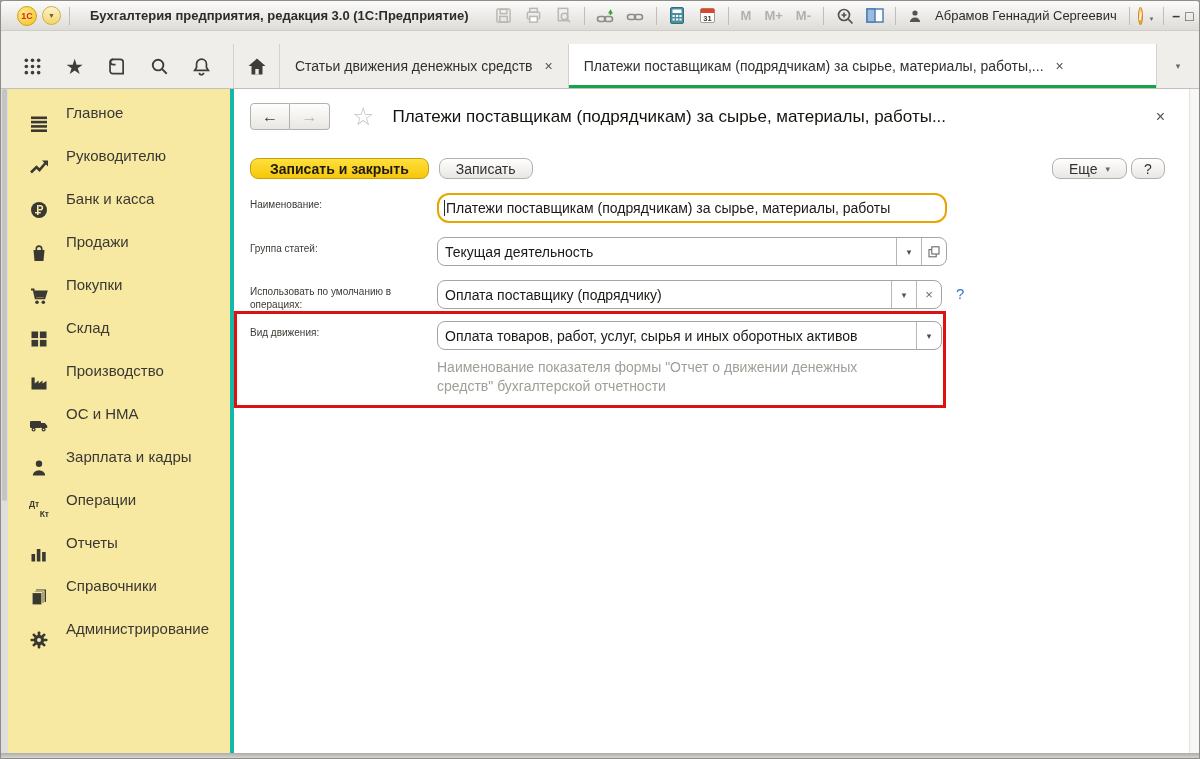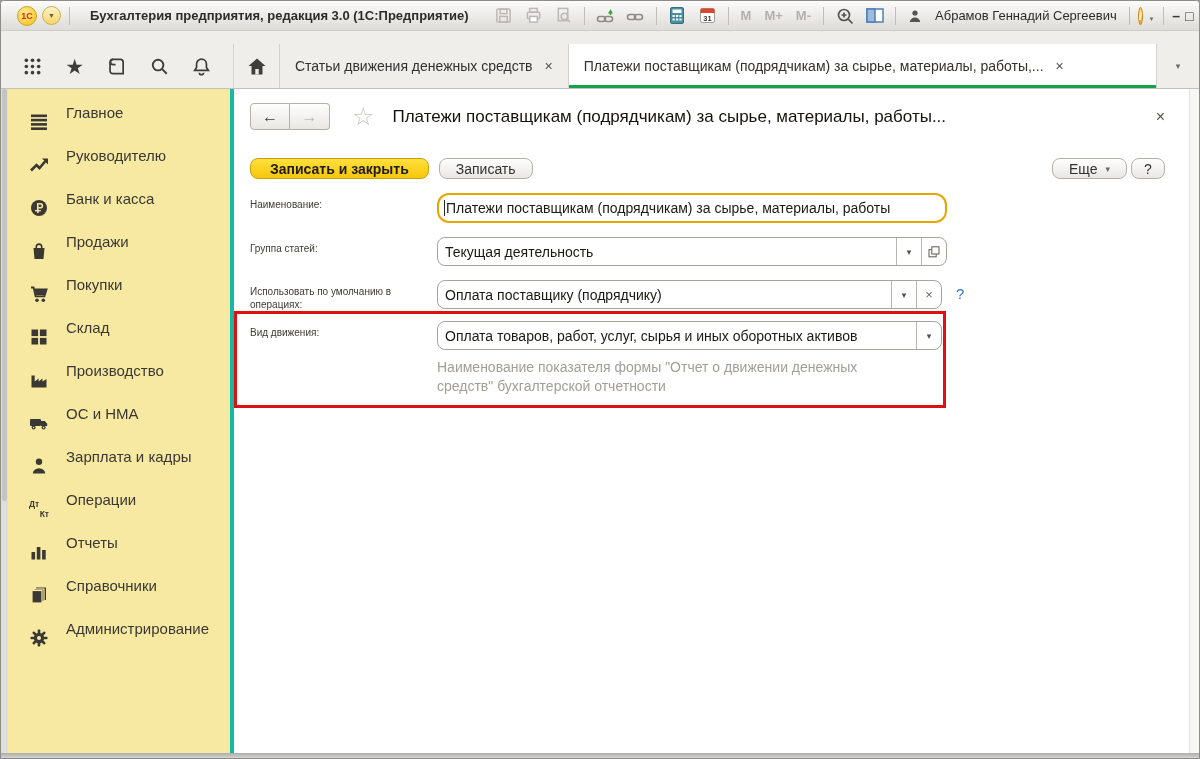--- a/index.html
+++ b/index.html
@@ -58,21 +58,21 @@
     color:#6b6965; font-size:9px; }
   .star-glyph { font-size:21px; color:#3f3d39; line-height:1; }
   
   .main { flex:1; display:flex; min-height:0; }
   .sidebar { width:233px; flex:none; background:#f8e9a2; border-right:4px solid #14b8a6;
     position:relative; padding:2px 0 0 8px; }
   .side-scroll { position:absolute; left:0; top:0; bottom:0; width:7px; background:#dededb; }
   .side-scroll i { position:absolute; left:1px; right:1px; top:0; height:62%; background:#c4c4c1; border-radius:3px; display:block; }
   .side-item { height:43px; display:flex; align-items:center; gap:17px; padding-left:20px;
     font-size:15px; color:#3a3833; cursor:pointer; }
-  .s-icon { width:20px; height:20px; flex:none; display:flex; align-items:flex-start; justify-content:center;margin-top:20px; }
+  .s-icon { width:20px; height:20px; flex:none; display:flex; align-items:flex-end; justify-content:center;margin-top:20px; }
   .dtkt { flex-direction:column; font-weight:bold; font-size:8.5px; line-height:1.1; color:#3a3833; }
   .dtkt i { font-style:normal; }
   .dtkt i:first-child { align-self:flex-start; }
   .dtkt i:last-child { align-self:flex-end; }
   
   .content { flex:1; background:#fff; position:relative; padding:14px 0 0 16px; min-width:0; }
   .content-scroll { position:absolute; top:0; right:0; bottom:0; width:10px;
     background:#f7f7f5; border-left:1px solid #e4e2de; }
   .page-header { display:flex; align-items:center; margin-bottom:28px; padding-right:34px; }
   .nav-btns { display:flex; flex:none; }

